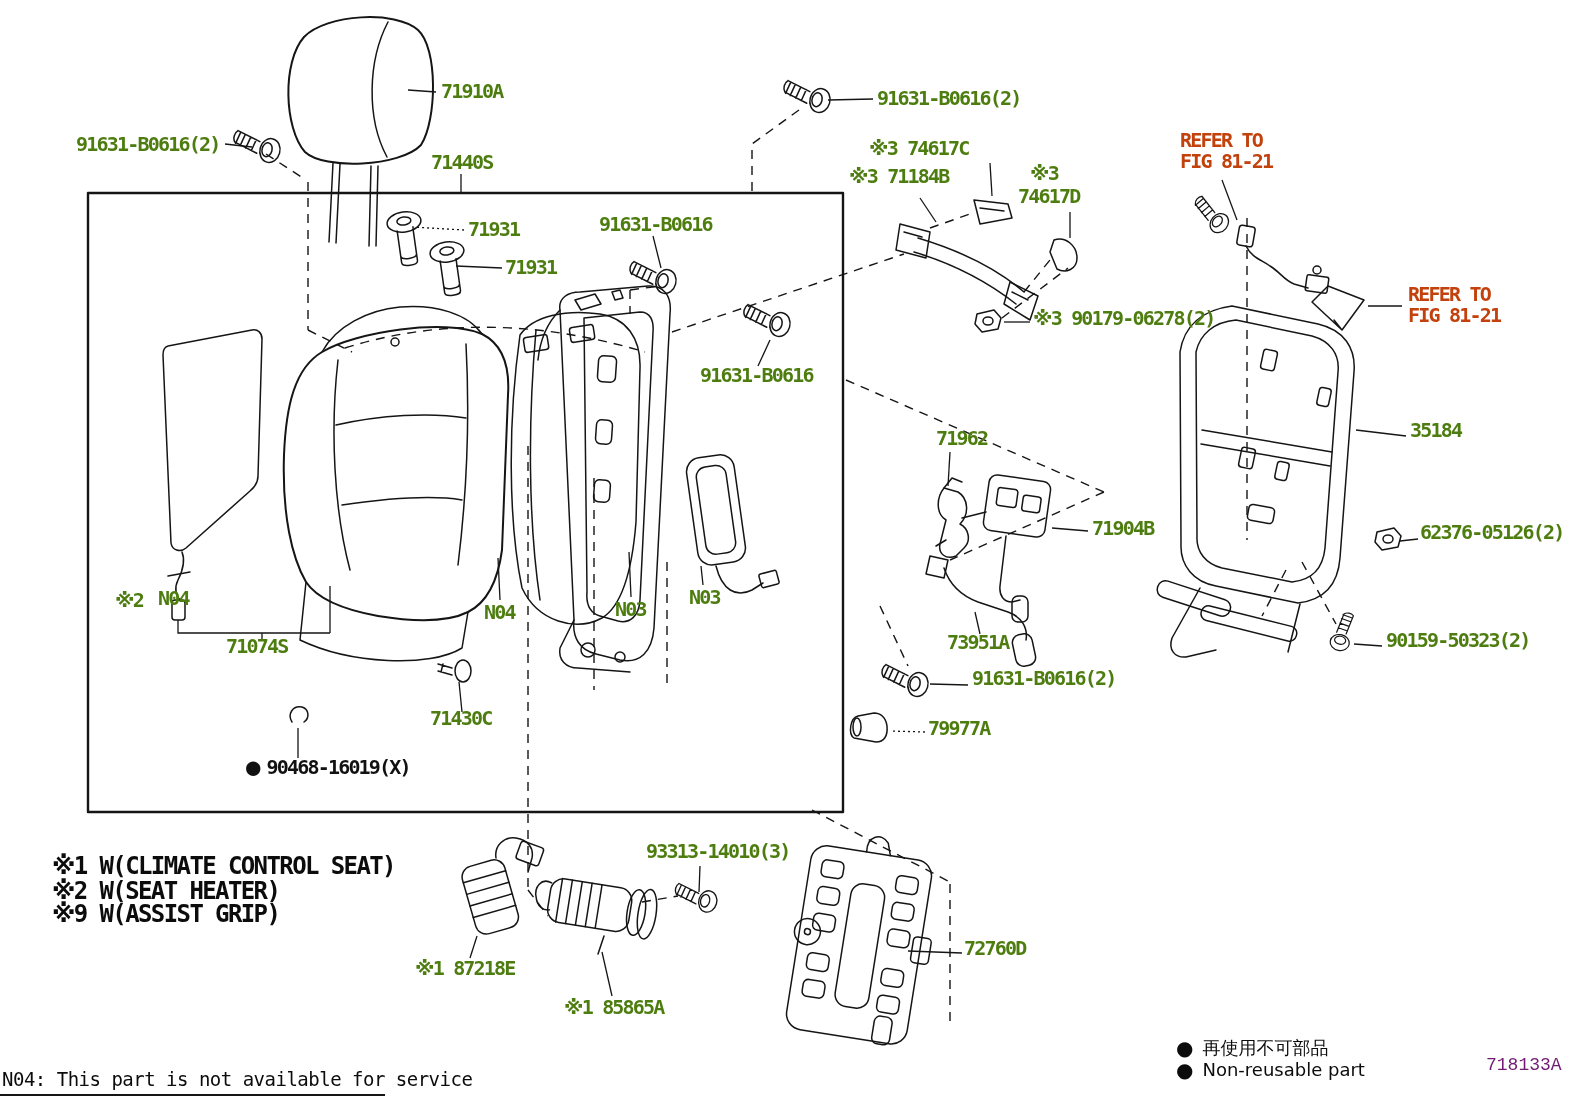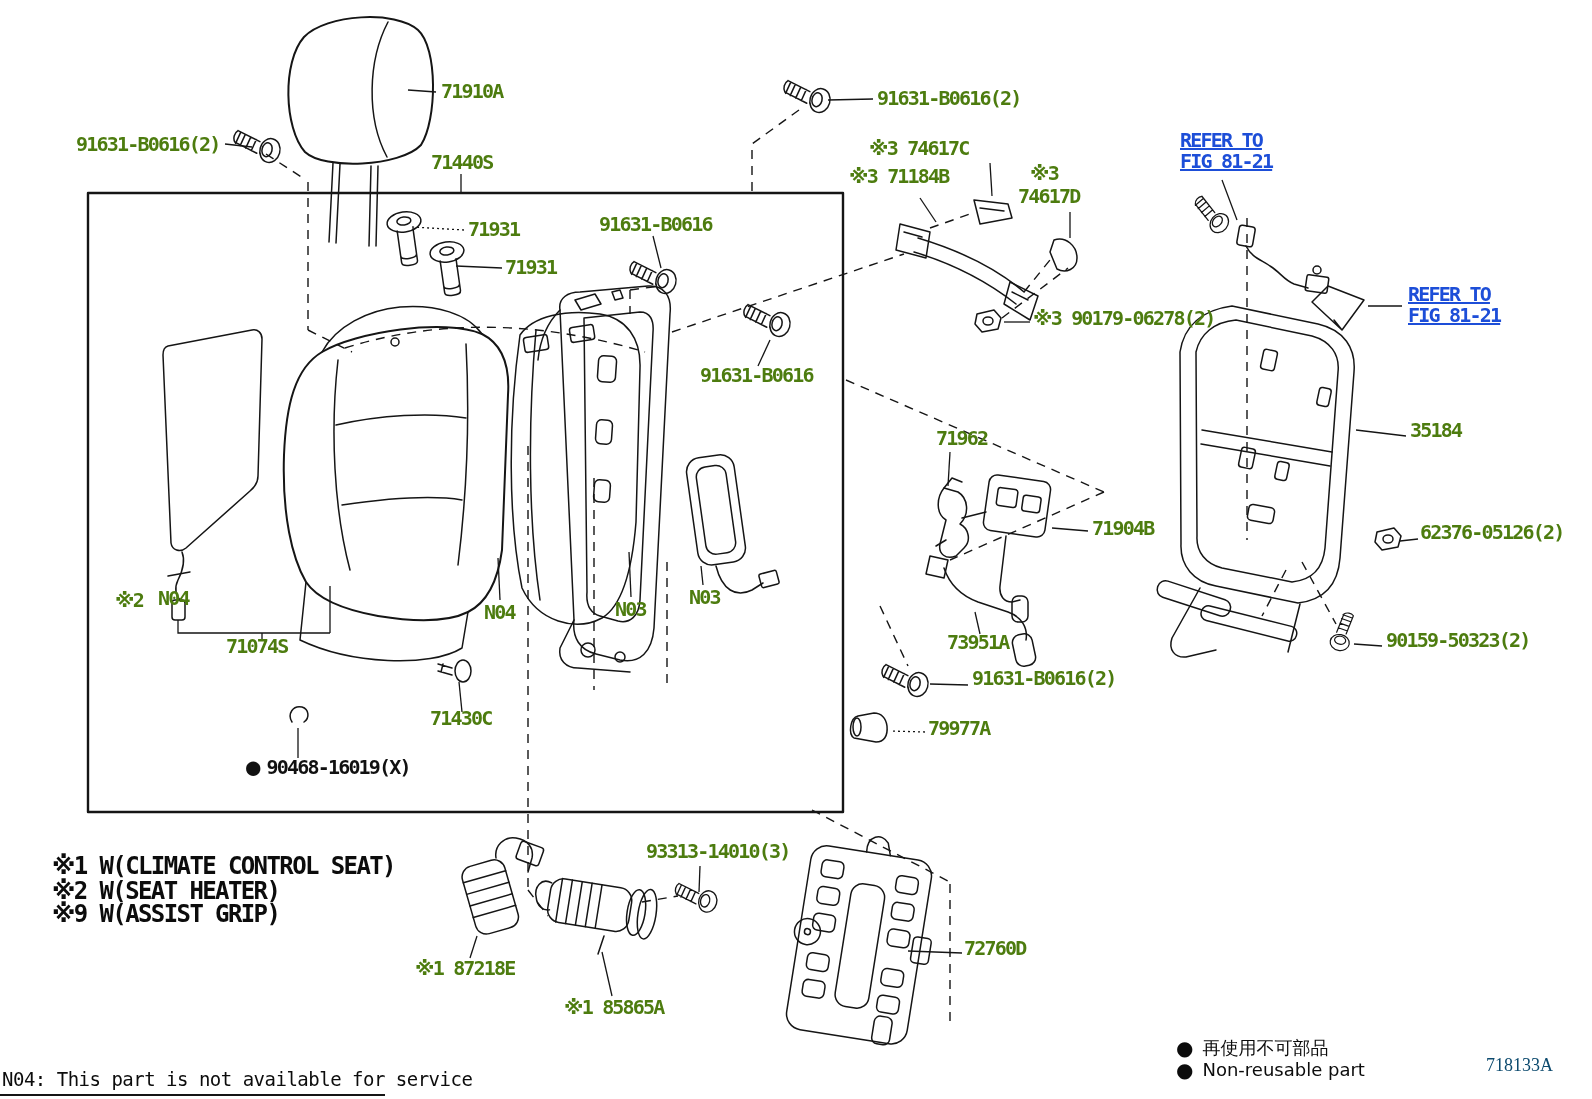--- a/index.html
+++ b/index.html
@@ -5,30 +5,30 @@
   html,body{margin:0;padding:0;background:#fff;}
   .stage{position:relative;width:1592px;height:1099px;background:#ffffff;overflow:hidden;
          font-family:"DejaVu Sans Mono","DejaVu Sans",monospace;color:#111;}
   svg{position:absolute;left:0;top:0;}
   .art{stroke:#151515;fill:none;stroke-width:2;stroke-linecap:round;stroke-linejoin:round;}
   .thin{stroke-width:1.5;}
   .leader{stroke:#151515;stroke-width:1.3;fill:none;}
   .dotlead{stroke:#151515;stroke-width:1.3;fill:none;stroke-dasharray:2 3;}
   .dash{stroke:#151515;stroke-width:1.4;fill:none;stroke-dasharray:9 7;}
   .pl{position:absolute;font-weight:700;font-size:20px;line-height:1.05;letter-spacing:-1.8px;white-space:pre;color:#4d7c0f;}
-  .pl2{position:absolute;font-weight:700;font-size:20px;line-height:21px;letter-spacing:-1.8px;white-space:pre;color:#1d4ed8;text-decoration:underline;}
+  .pl2{position:absolute;font-weight:700;font-size:20px;line-height:21px;letter-spacing:-1.8px;white-space:pre;color:#c2410c;}
   .note{position:absolute;font-weight:700;font-size:24px;letter-spacing:-1.6px;white-space:pre;color:#0c0c0c;}
   .foot-a{position:absolute;font-family:"Liberation Sans","DejaVu Sans",sans-serif;font-weight:400;
           font-size:17px;letter-spacing:-0.2px;white-space:pre;color:#0c0c0c;}
   .foot-b{position:absolute;font-family:"DejaVu Sans Mono",monospace;font-weight:400;font-size:19px;
           letter-spacing:-0.5px;white-space:pre;color:#0c0c0c;}
   .legend-row{position:absolute;display:flex;align-items:center;gap:9px;
           font-family:"DejaVu Sans","Liberation Sans",sans-serif;font-size:18px;color:#0c0c0c;white-space:pre;}
   .bullet{font-size:20px;line-height:1;}
-  .figid{position:absolute;font-family:Liberation Serif, serif;font-size:18px;color:#0c4a6e;}
+  .figid{position:absolute;font-family:Liberation Mono, monospace;font-size:18px;color:#701a75;}
   .bullet-lbl{position:absolute;display:flex;align-items:center;gap:6px;}
   .bullet-lbl .bullet{font-size:24px;}
   .bullet-lbl .txt{font-weight:700;font-size:20px;letter-spacing:-1.8px;white-space:pre;}
 </style>
 </head>
 <body>
 
 <div class="stage">
 
   <svg width="1592" height="1099" viewBox="0 0 1592 1099">

